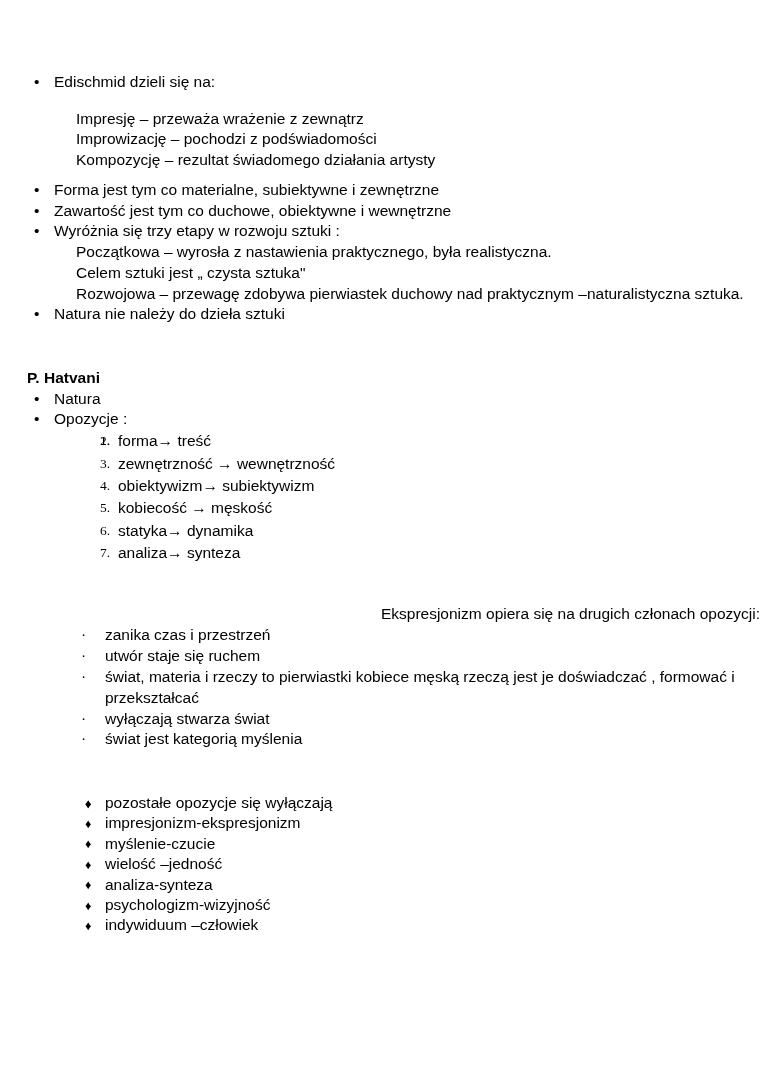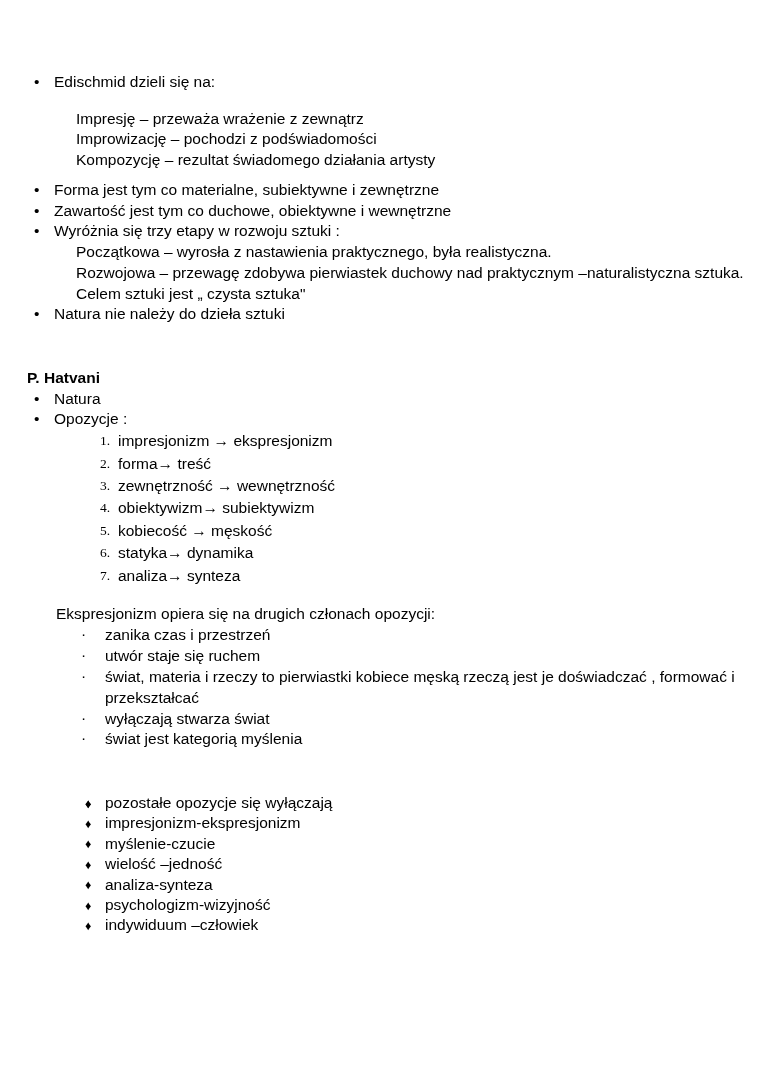--- a/index.html
+++ b/index.html
@@ -34,21 +34,21 @@
   .heading { font-weight: bold; padding-left: 27px; }
   .heading-ind { font-weight: bold; padding-left: 56px; }
 
   .num-li { position: relative; padding-left: 118px; line-height: 22.4px; }
   .num-li .num {
     position: absolute; left: 100px; top: 0;
     font-family: "Liberation Serif", "DejaVu Serif", serif;
     font-size: 13.5px;
   }
 
-  .lead-par { padding-left: 56px; }
+  .lead-par { padding-left: 56px; text-align: right; }
 
   .dot-li { position: relative; padding-left: 105px; padding-right: 18px; }
   .dot-li .dotm { position: absolute; left: 81px; top: -1px; }
 
   .dia-li { position: relative; padding-left: 105px; }
   .dia-li .diam { position: absolute; left: 85px; top: 0.5px; font-size: 12.5px; }
 </style>
 </head>
 <body>
 
@@ -73,42 +73,41 @@
     </div>
     <div class="li l1">
       <span class="marker">•</span>
       <span>Zawartość jest tym co duchowe, obiektywne i wewnętrzne</span>
     </div>
     <div class="li l1">
       <span class="marker">•</span>
       <span>Wyróżnia się trzy etapy w rozwoju sztuki :</span>
     </div>
     <div class="li l2">Początkowa – wyrosła z nastawienia praktycznego, była realistyczna.</div>
+    <div class="li l2">Celem sztuki jest „ czysta sztuka"</div>
     <div class="li l2">Rozwojowa – przewagę zdobywa pierwiastek duchowy nad praktycznym –naturalistyczna sztuka.</div>
-    <div class="li l2">Celem sztuki jest „ czysta sztuka"</div>
     <div class="li l1">
       <span class="marker">•</span>
       <span>Natura nie należy do dzieła sztuki</span>
     </div>
   </section>
 
   <section class="block block-c">
     <div class="heading">P. Hatvani</div>
     <div class="li l1">
       <span class="marker">•</span>
       <span>Natura</span>
     </div>
     <div class="li l1">
       <span class="marker">•</span>
       <span>Opozycje :</span>
     </div>
     <div>
       <div class="num-li">
         <span class="num">1.</span>
-        <span>impresjonizm → ekspresjonizm</span>
       </div>
       <div class="num-li">
         <span class="num">2.</span>
         <span>forma→ treść</span>
       </div>
       <div class="num-li">
         <span class="num">3.</span>
         <span>zewnętrzność → wewnętrzność</span>
       </div>
       <div class="num-li">

